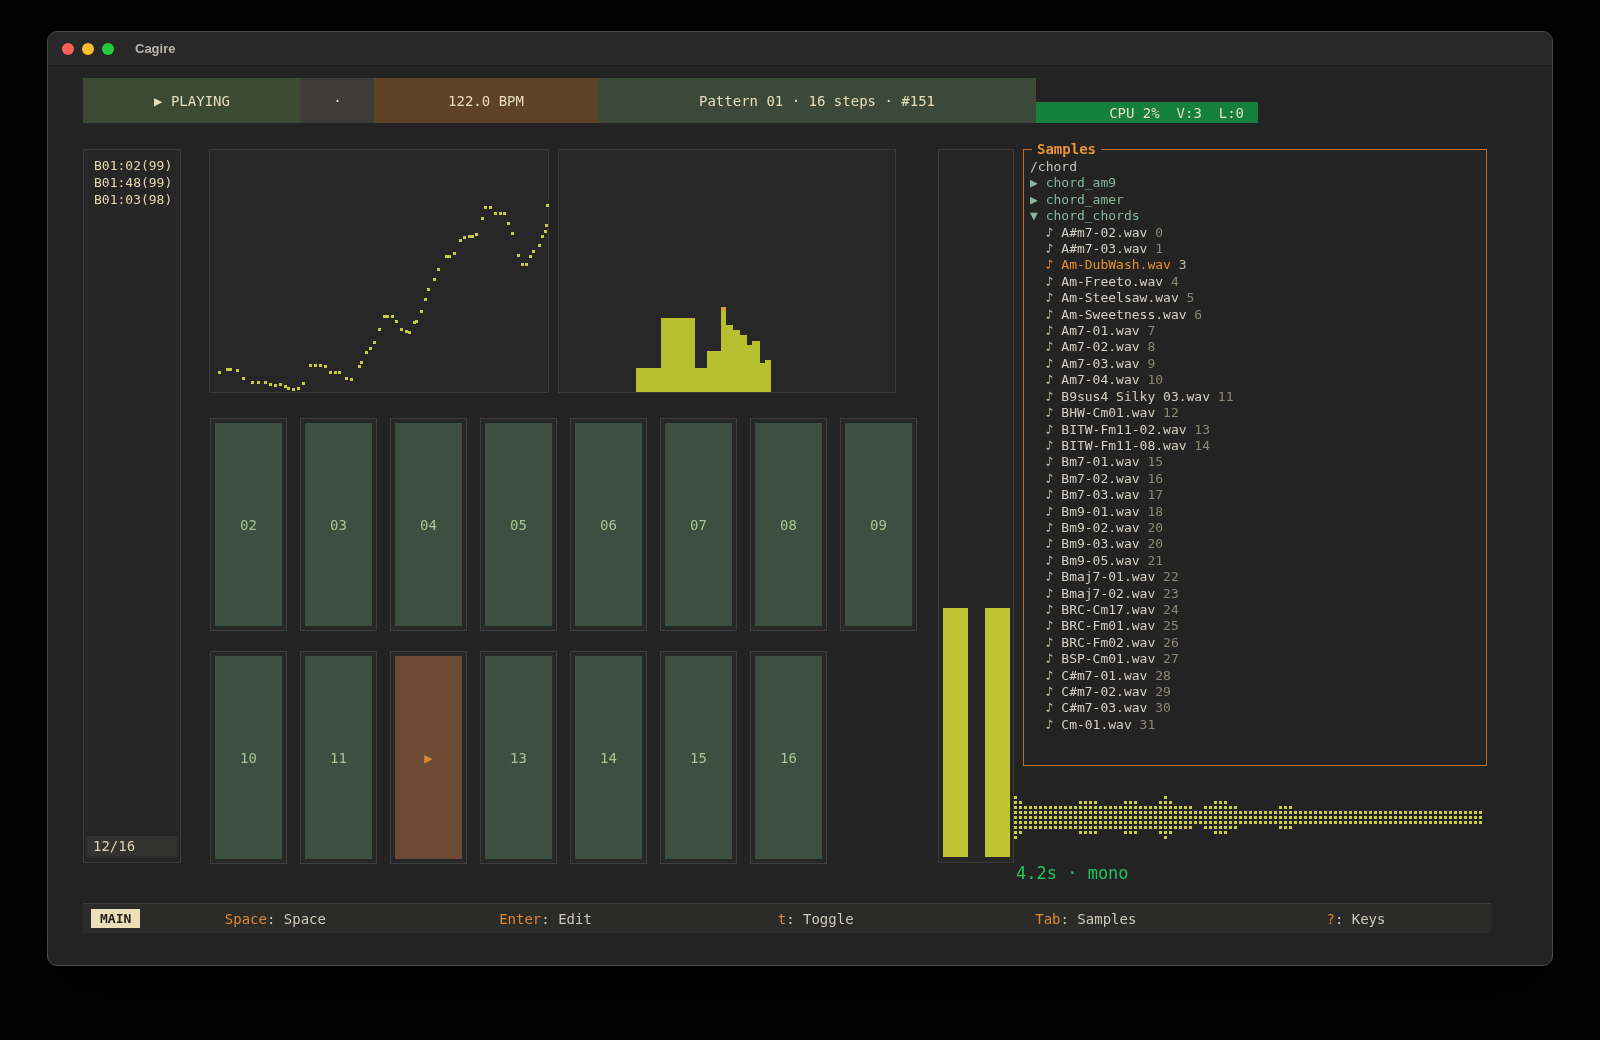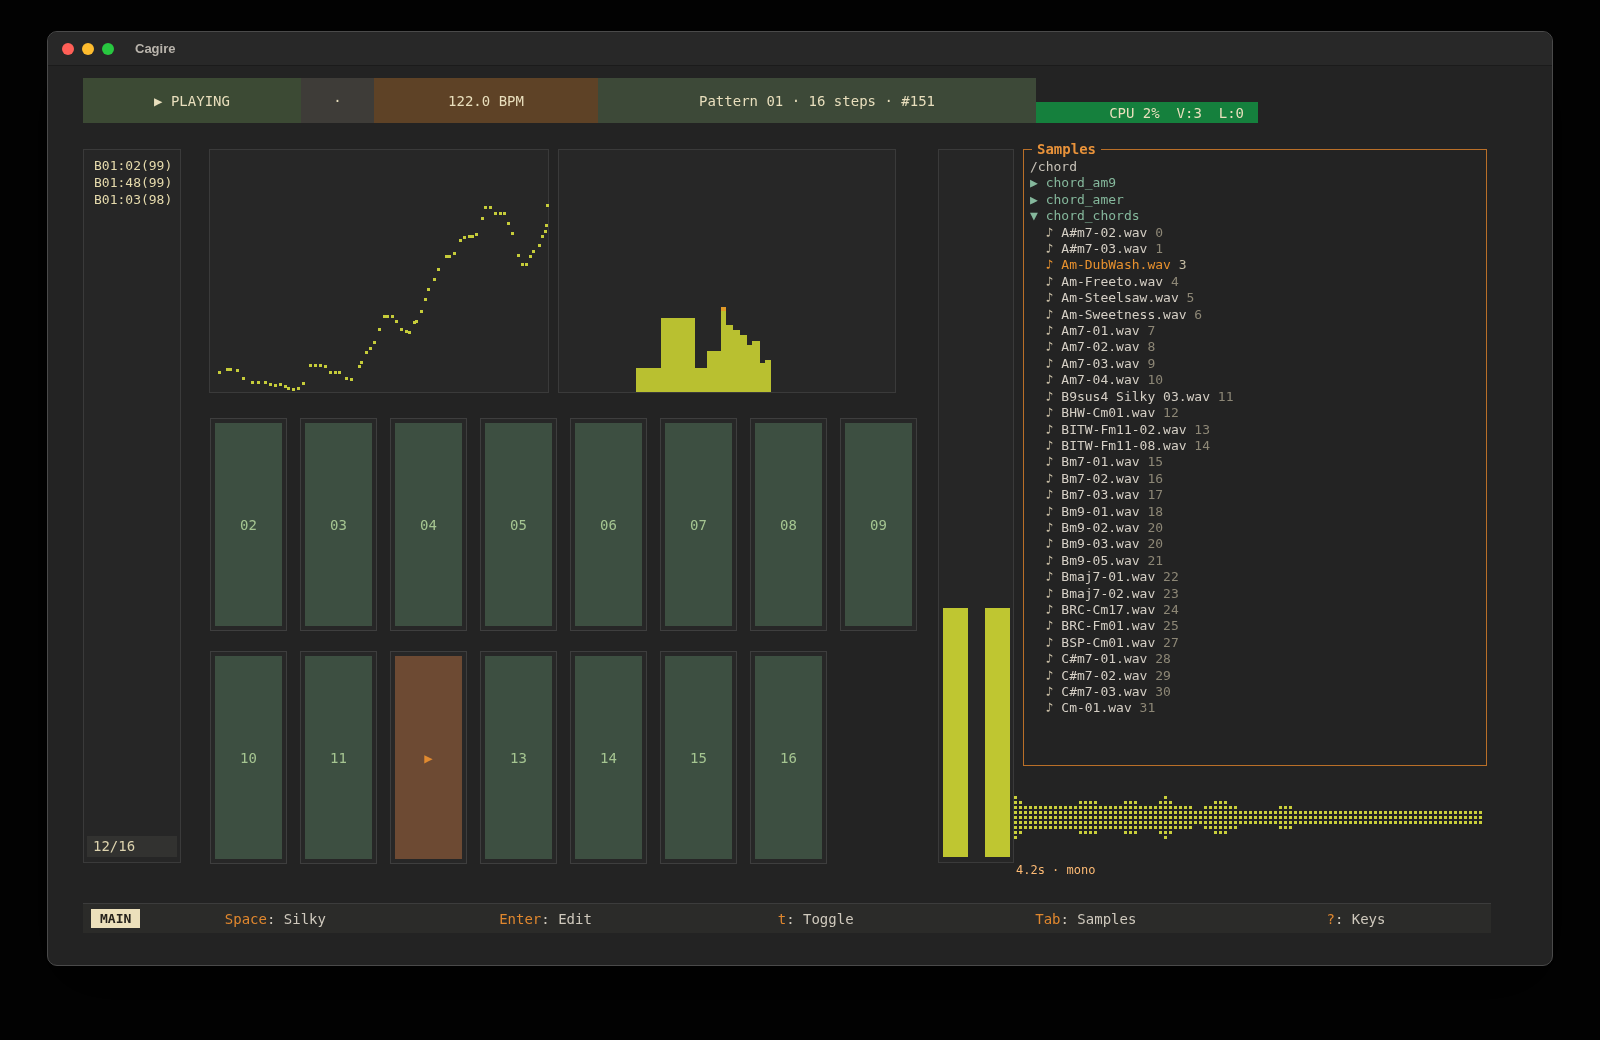--- a/index.html
+++ b/index.html
@@ -74,21 +74,21 @@
   .s-row.path { color:#c7c2b8; }
   .s-row.folder { color:#85b89c; }
   .s-row.file .icon { color:#cabfa6; }
   .s-row.file .name { color:#d5cfc5; }
   .s-row.file .idx  { color:#8d8776; }
   .s-row.file.sel .icon, .s-row.file.sel .name { color:#e8912e; }
   .s-row.file.sel .idx { color:#c6bda4; }
   
   .waveform { position:absolute; left:966px; top:744px; width:478px; height:82px; }
   .wdot { position:absolute; width:3px; height:3px; background:#c9ce3a; }
-  .wave-label { position:absolute; left:968px; top:831px; color:#fdba74; font-size:12px; }
+  .wave-label { position:absolute; left:968px; top:831px; color:#22c55e; font-size:17px; }
   
   .footer { position:absolute; left:35px; top:871px; width:1408px; height:30px;
     background:#2b2b29; border-top:1px solid #3c3c3c; display:flex;
     align-items:center; font-size:14px; box-sizing:border-box; }
   .mode-badge { background:#ece0bb; color:#26221c; font-weight:bold; font-size:13px;
     padding:2px 9px; margin-left:8px; flex:none; }
   .shortcut { flex:1; text-align:center; white-space:pre; }
   .shortcut .key { color:#e0872e; }
   .shortcut .rest { color:#cfc9bd; }
 </style>
@@ -290,20 +290,21 @@
         <div class="s-row file"><span class="icon">  ♪ </span><span class="name">Bm7-02.wav</span><span class="idx"> 16</span></div>
         <div class="s-row file"><span class="icon">  ♪ </span><span class="name">Bm7-03.wav</span><span class="idx"> 17</span></div>
         <div class="s-row file"><span class="icon">  ♪ </span><span class="name">Bm9-01.wav</span><span class="idx"> 18</span></div>
         <div class="s-row file"><span class="icon">  ♪ </span><span class="name">Bm9-02.wav</span><span class="idx"> 20</span></div>
         <div class="s-row file"><span class="icon">  ♪ </span><span class="name">Bm9-03.wav</span><span class="idx"> 20</span></div>
         <div class="s-row file"><span class="icon">  ♪ </span><span class="name">Bm9-05.wav</span><span class="idx"> 21</span></div>
         <div class="s-row file"><span class="icon">  ♪ </span><span class="name">Bmaj7-01.wav</span><span class="idx"> 22</span></div>
         <div class="s-row file"><span class="icon">  ♪ </span><span class="name">Bmaj7-02.wav</span><span class="idx"> 23</span></div>
         <div class="s-row file"><span class="icon">  ♪ </span><span class="name">BRC-Cm17.wav</span><span class="idx"> 24</span></div>
         <div class="s-row file"><span class="icon">  ♪ </span><span class="name">BRC-Fm01.wav</span><span class="idx"> 25</span></div>
+        <div class="s-row file"><span class="icon">  ♪ </span><span class="name">BRC-Fm02.wav</span><span class="idx"> 26</span></div>
         <div class="s-row file"><span class="icon">  ♪ </span><span class="name">BSP-Cm01.wav</span><span class="idx"> 27</span></div>
         <div class="s-row file"><span class="icon">  ♪ </span><span class="name">C#m7-01.wav</span><span class="idx"> 28</span></div>
         <div class="s-row file"><span class="icon">  ♪ </span><span class="name">C#m7-02.wav</span><span class="idx"> 29</span></div>
         <div class="s-row file"><span class="icon">  ♪ </span><span class="name">C#m7-03.wav</span><span class="idx"> 30</span></div>
         <div class="s-row file"><span class="icon">  ♪ </span><span class="name">Cm-01.wav</span><span class="idx"> 31</span></div>
       </div>
   </div>
 
   <div class="waveform">
       <span class="wdot" style="left: 0px; top: 20px;"></span>
@@ -712,20 +713,20 @@
       <span class="wdot" style="left: 460px; top: 40px;"></span>
       <span class="wdot" style="left: 460px; top: 45px;"></span>
       <span class="wdot" style="left: 465px; top: 35px;"></span>
       <span class="wdot" style="left: 465px; top: 40px;"></span>
       <span class="wdot" style="left: 465px; top: 45px;"></span>
     </div>
   <div class="wave-label">4.2s · mono</div>
 
   <div class="footer">
     <span class="mode-badge">MAIN</span>
-  <span class="shortcut"><span class="key">Space</span><span class="rest">: Silky</span></span>
+  <span class="shortcut"><span class="key">Space</span><span class="rest">: Space</span></span>
       <span class="shortcut"><span class="key">Enter</span><span class="rest">: Edit</span></span>
       <span class="shortcut"><span class="key">t</span><span class="rest">: Toggle</span></span>
       <span class="shortcut"><span class="key">Tab</span><span class="rest">: Samples</span></span>
       <span class="shortcut"><span class="key">?</span><span class="rest">: Keys</span></span>
     </div>
 
 </div>
 
 </body></html>

